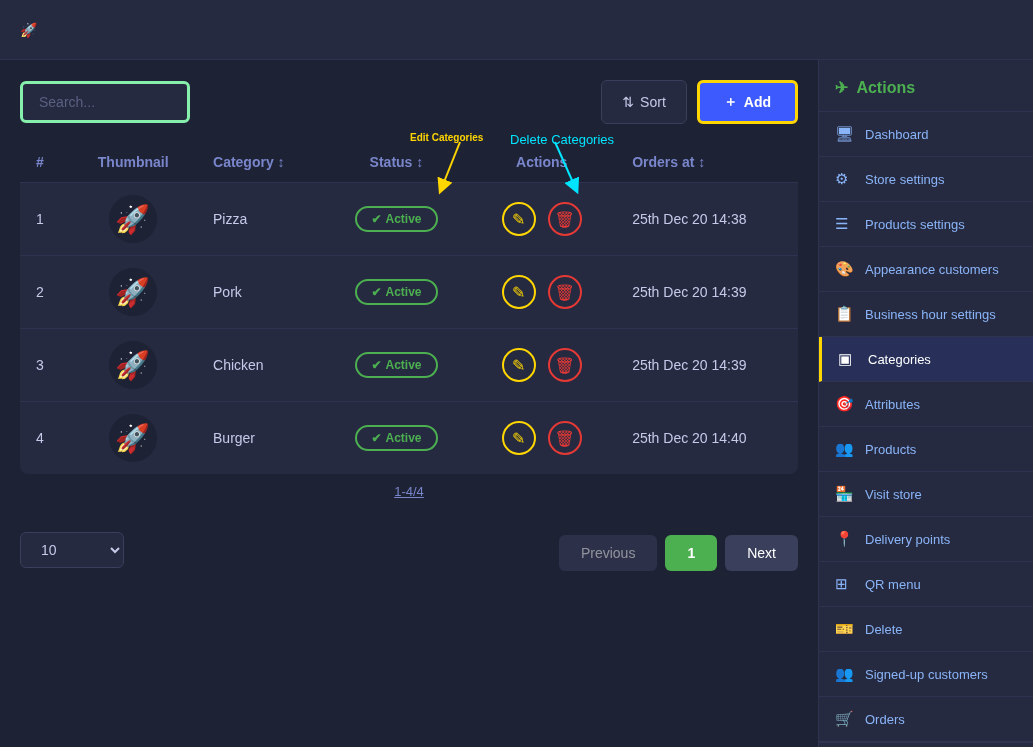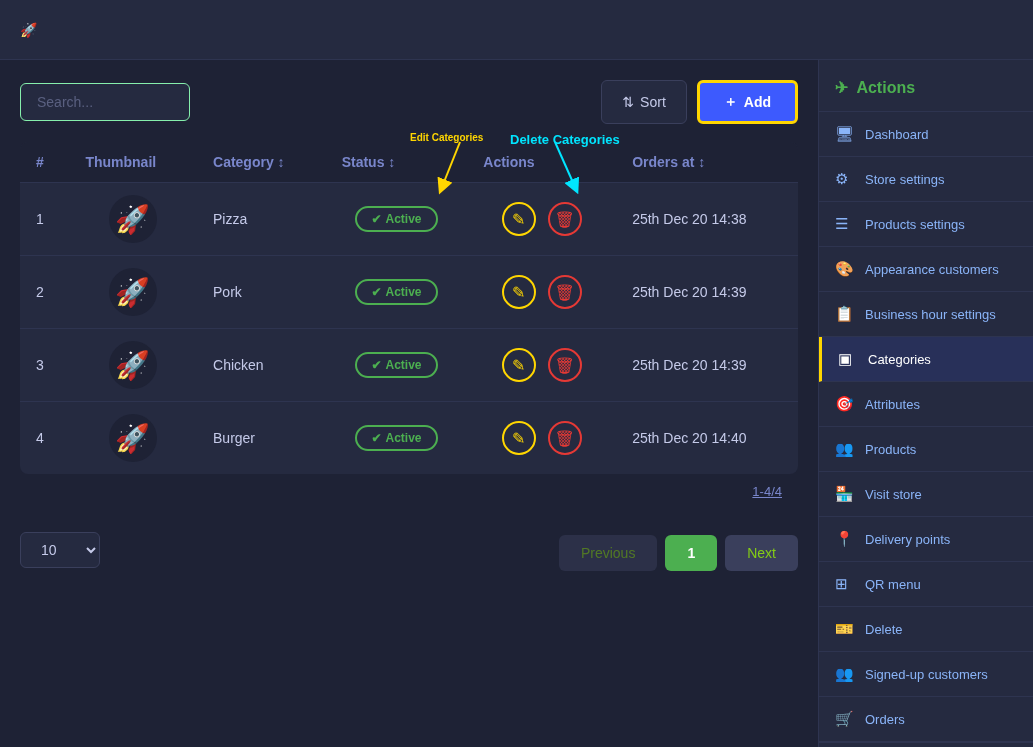--- a/index.html
+++ b/index.html
@@ -43,21 +43,21 @@
 
     
     .toolbar {
       display: flex;
       justify-content: space-between;
       align-items: center;
       margin-bottom: 18px;
     }
     .search-input {
       background: #252a40;
-      border: 1px solid #86efac;
+      border: 3px solid #86efac;
       border-radius: 6px;
       padding: 10px 16px;
       color: #8ab4f8;
       font-size: 14px;
       width: 170px;
       outline: none;
     }
     .search-input::placeholder { color: #5a6080; }
     .toolbar-right { display: flex; gap: 10px; }
     .btn-sort {
@@ -100,21 +100,21 @@
     thead tr {
       background: #1e2235;
       color: #7986cb;
       font-weight: 600;
     }
     thead th {
       padding: 12px 16px;
       text-align: left;
       border-bottom: 1px solid #2e3450;
     }
-    thead th.center { text-align: left; }
+    thead th.center { text-align: center; }
     tbody tr {
       border-bottom: 1px solid #2e3450;
     }
     tbody tr:last-child { border-bottom: none; }
     tbody td {
       padding: 12px 16px;
       color: #c5cae9;
       vertical-align: middle;
     }
     tbody td.center { text-align: center; }
@@ -158,57 +158,57 @@
       justify-content: center;
       cursor: pointer;
       font-size: 16px;
       margin: 0 4px;
     }
     .edit-btn { border-color: #ffd600; color: #ffd600; background: transparent; }
     .delete-btn { border-color: #e53935; color: #e53935; background: transparent; }
 
     
     .pagination-info {
-      text-align: right;
+      text-align: center;
       padding: 10px 16px;
       font-size: 13px;
       color: #7986cb;
       text-decoration: underline;
     }
 
     
     .per-page {
       margin-top: 14px;
     }
     .per-page select {
       background: #252a40;
       border: 1px solid #3a3f5c;
       border-radius: 6px;
       color: #c5cae9;
       padding: 8px 16px;
       font-size: 14px;
       cursor: pointer;
       outline: none;
-      width: 80px;
+      width: 104px;
     }
 
     
     .pagination {
       display: flex;
       justify-content: center;
       align-items: center;
       gap: 8px;
       margin-top: 20px;
     }
     .page-btn {
       background: #3a3f5c;
       border: none;
       border-radius: 6px;
       padding: 10px 22px;
-      color: #84cc16;
+      color: #ffffff;
       font-size: 14px;
       cursor: pointer;
     }
     .page-btn.active {
       background: #4caf50;
       color: #fff;
       font-weight: 700;
     }
     .page-btn.disabled { opacity: 0.5; cursor: not-allowed; }
 
@@ -273,21 +273,21 @@
         </button>
         <button class="btn-add">
           <span>＋</span>
           <span>Add</span>
         </button>
       </div>
     </div>
 
     <div style="position:relative; height:0; overflow:visible;">
       <div style="position:absolute; left:390px; top:-10px; color:#ffd600; font-weight:700; font-size:10px; pointer-events:none; z-index:20;">Edit Categories</div>
-      <div style="position:absolute; left:490px; top:-10px; color:#00e5ff; font-weight:700; font-size:13px; pointer-events:none; z-index:20;">Delete Categories</div>
+      <div style="position:absolute; left:490px; top:-10px; color:#00e5ff; font-weight:400; font-size:13px; pointer-events:none; z-index:20;">Delete Categories</div>
 
       <svg style="position:absolute; left:420px; top:0; overflow:visible; pointer-events:none; z-index:20;" width="100" height="60">
         <defs>
           <marker id="arrowEdit" markerWidth="8" markerHeight="8" refX="4" refY="4" orient="auto">
             <path d="M0,0 L8,4 L0,8 Z" fill="#ffd600"></path>
           </marker>
         </defs>
         <line x1="20" y1="0" x2="2" y2="45" stroke="#ffd600" stroke-width="2" marker-end="url(#arrowEdit)"></line>
       </svg>
 

